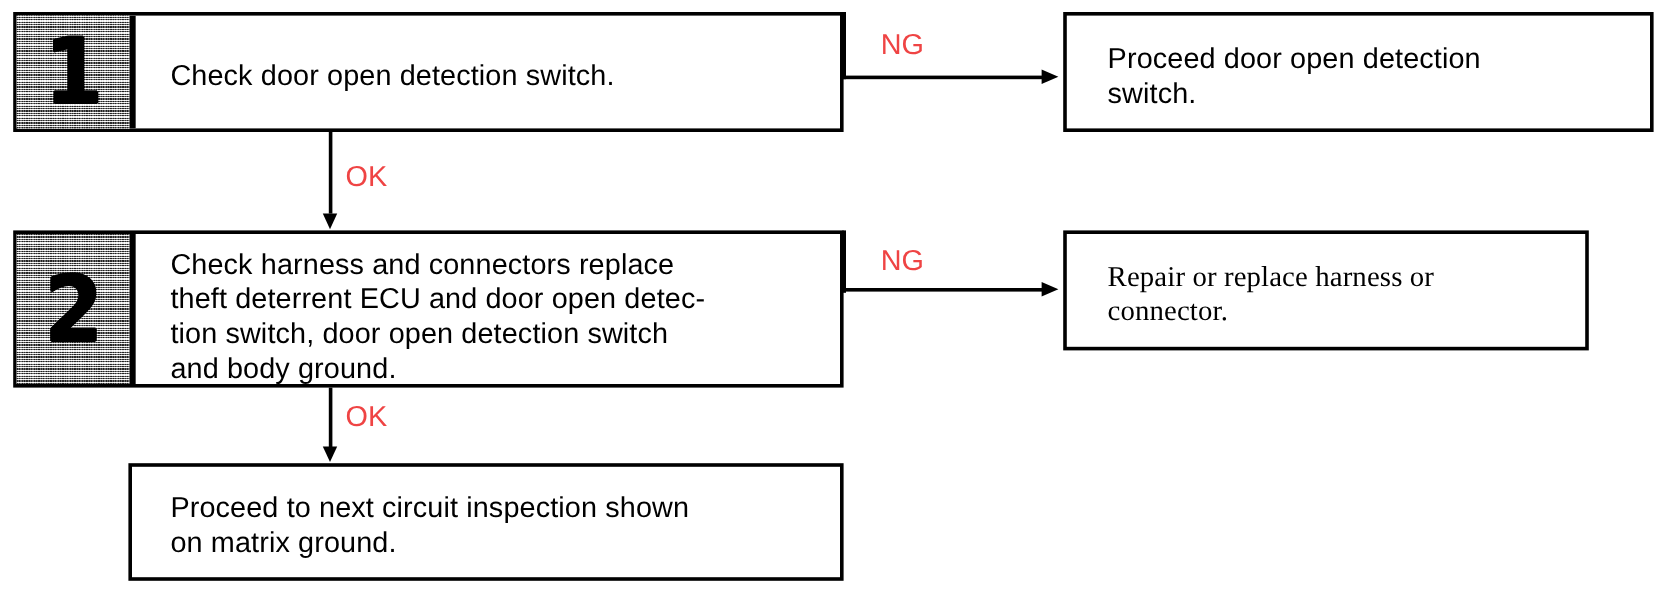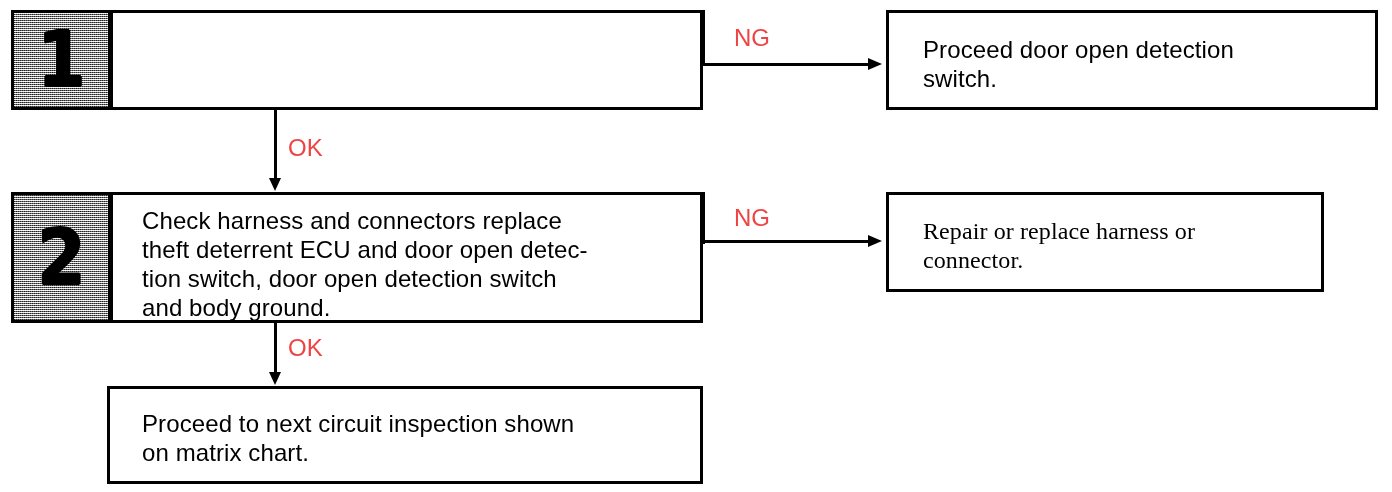--- a/index.html
+++ b/index.html
@@ -107,20 +107,21 @@
 </style>
 </head>
 <body>
 
 <div id="diagram">
 
   <div class="node" style="left:11px; top:10px; width:692px; height:100px;">
     <div class="badge">
       <span class="badge-num">1</span>
     </div>
+    <div class="node-text" style="left:128px; top:36px; width:545px;">Check door open detection switch.</div>
   </div>
 
   <div class="vline" style="left:702px; top:10px; height:56px;"></div>
   <div class="hline" style="left:702px; top:63px; width:168px;"></div>
   <div class="arrow-right" style="left:868px; top:58px;"></div>
   <div class="edge-label" style="left:734px; top:25px;">NG</div>
 
   <div class="node" style="left:886px; top:10px; width:492px; height:100px;">
     <div class="node-text" style="left:34px; top:22px; width:444px;">Proceed door open detection
 switch.</div>
@@ -149,16 +150,16 @@
     <div class="node-text" style="left:34px; top:22px; width:444px;">Repair or replace harness or
 connector.</div>
   </div>
 
   <div class="vline" style="left:274px; top:323px; height:50px;"></div>
   <div class="arrow-down" style="left:269px; top:372px;"></div>
   <div class="edge-label" style="left:288px; top:335px;">OK</div>
 
   <div class="node" style="left:107px; top:386px; width:596px; height:98px;">
     <div class="node-text" style="left:32px; top:20px; width:540px;">Proceed to next circuit inspection shown
-on matrix chart.</div>
+on matrix ground.</div>
   </div>
 
 </div>
 
 </body></html>

